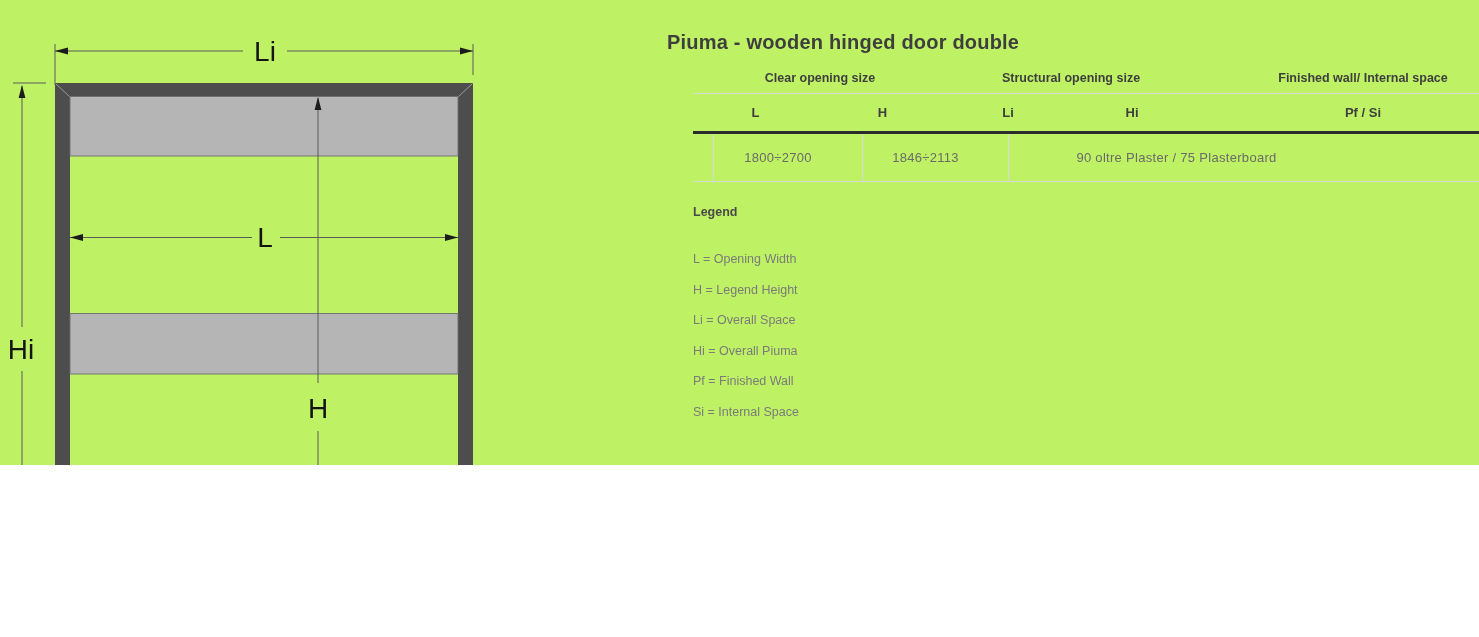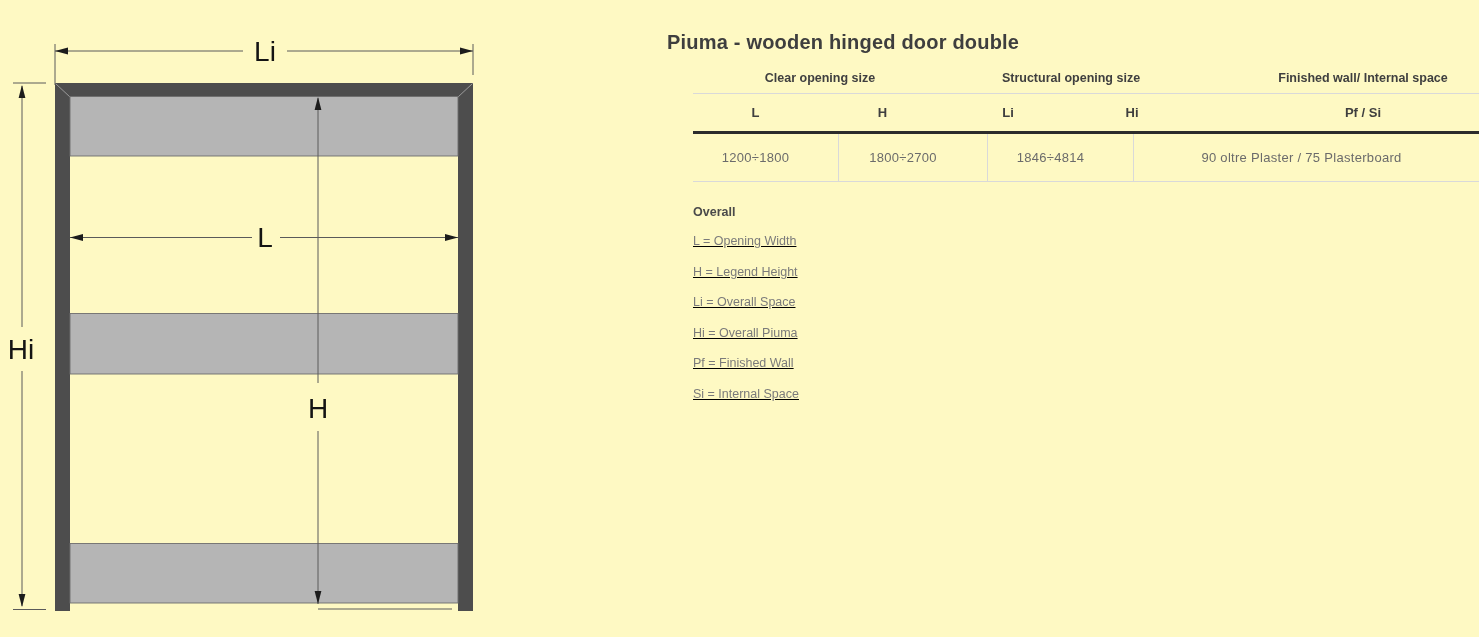--- a/index.html
+++ b/index.html
@@ -1,17 +1,17 @@
 <!DOCTYPE html>
 <html><head>
 <meta charset="utf-8">
 <style>
   html,body{margin:0;padding:0;background:#ffffff;}
   .canvas{
-    position:relative;width:1479px;height:637px;background:#fef9c3;
+    position:relative;width:1479px;height:465px;background:#bef264;
     overflow:hidden;font-family:"Liberation Sans",sans-serif;
   }
   .diagram-svg{position:absolute;left:0;top:0;}
   .dim-label{font-family:"Liberation Sans",sans-serif;font-size:28px;fill:#141414;}
   .title{
     position:absolute;left:667px;top:31px;font-size:20px;font-weight:700;
     color:#3e3e3e;letter-spacing:.2px;white-space:nowrap;
   }
   .spec-table{position:absolute;left:693px;top:62px;width:786px;overflow:hidden;}
   .t-inner{width:838px;}
@@ -21,21 +21,21 @@
   .row.vals{height:47px;border-bottom:1px solid #d9d9d9;}
   .cell{display:flex;align-items:center;justify-content:center;box-sizing:border-box;}
   .gcell{font-size:12.5px;font-weight:700;color:#3f3f3f;}
   .g0{width:254px;}.g1{width:248px;}.g2{width:336px;}
   .scell{font-size:13px;font-weight:700;color:#3f3f3f;}
   .vcell{font-size:13px;color:#6b6b6b;letter-spacing:.3px;}
   .c0{width:125px;}.c1{width:129px;}.c2{width:122px;}.c3{width:126px;}.c4{width:336px;}
   .vals .c1,.vals .c2,.vals .c3,.vals .c4{border-left:1px solid #d9d9d9;margin-left:20px;}
   .legend{position:absolute;left:693px;top:204px;}
   .legend-title{font-size:12.5px;font-weight:700;color:#4a4a4a;line-height:16px;}
-  .legend-items{margin-top:6px;text-decoration:underline;}
+  .legend-items{margin-top:24px;}
   .legend-item{font-size:12.5px;color:#7b7b7b;line-height:30.5px;white-space:nowrap;}
 </style>
 </head>
 <body>
 
 <div class="canvas">
 
   <svg class="diagram-svg" width="500" height="637" viewBox="0 0 500 637">
 
     <g>
@@ -100,30 +100,29 @@
         <div class="cell gcell g2">Finished wall/ Internal space</div>
       </div>
       <div class="row subs">
         <div class="cell scell c0">L</div>
         <div class="cell scell c1">H</div>
         <div class="cell scell c2">Li</div>
         <div class="cell scell c3">Hi</div>
         <div class="cell scell c4">Pf / Si</div>
       </div>
       <div class="row vals">
-        <div class="cell vcell c0">1200÷1800</div>
         <div class="cell vcell c1">1800÷2700</div>
-        <div class="cell vcell c3">1846÷4814</div>
+        <div class="cell vcell c3">1846÷2113</div>
         <div class="cell vcell c4">90 oltre Plaster / 75 Plasterboard</div>
       </div>
     </div>
   </div>
 
   <div class="legend">
-    <div class="legend-title">Overall</div>
+    <div class="legend-title">Legend</div>
     <div class="legend-items">
       <div class="legend-item">L = Opening Width</div>
       <div class="legend-item">H = Legend Height</div>
       <div class="legend-item">Li = Overall Space</div>
       <div class="legend-item">Hi = Overall Piuma</div>
       <div class="legend-item">Pf = Finished Wall</div>
       <div class="legend-item">Si = Internal Space</div>
     </div>
   </div>
 

